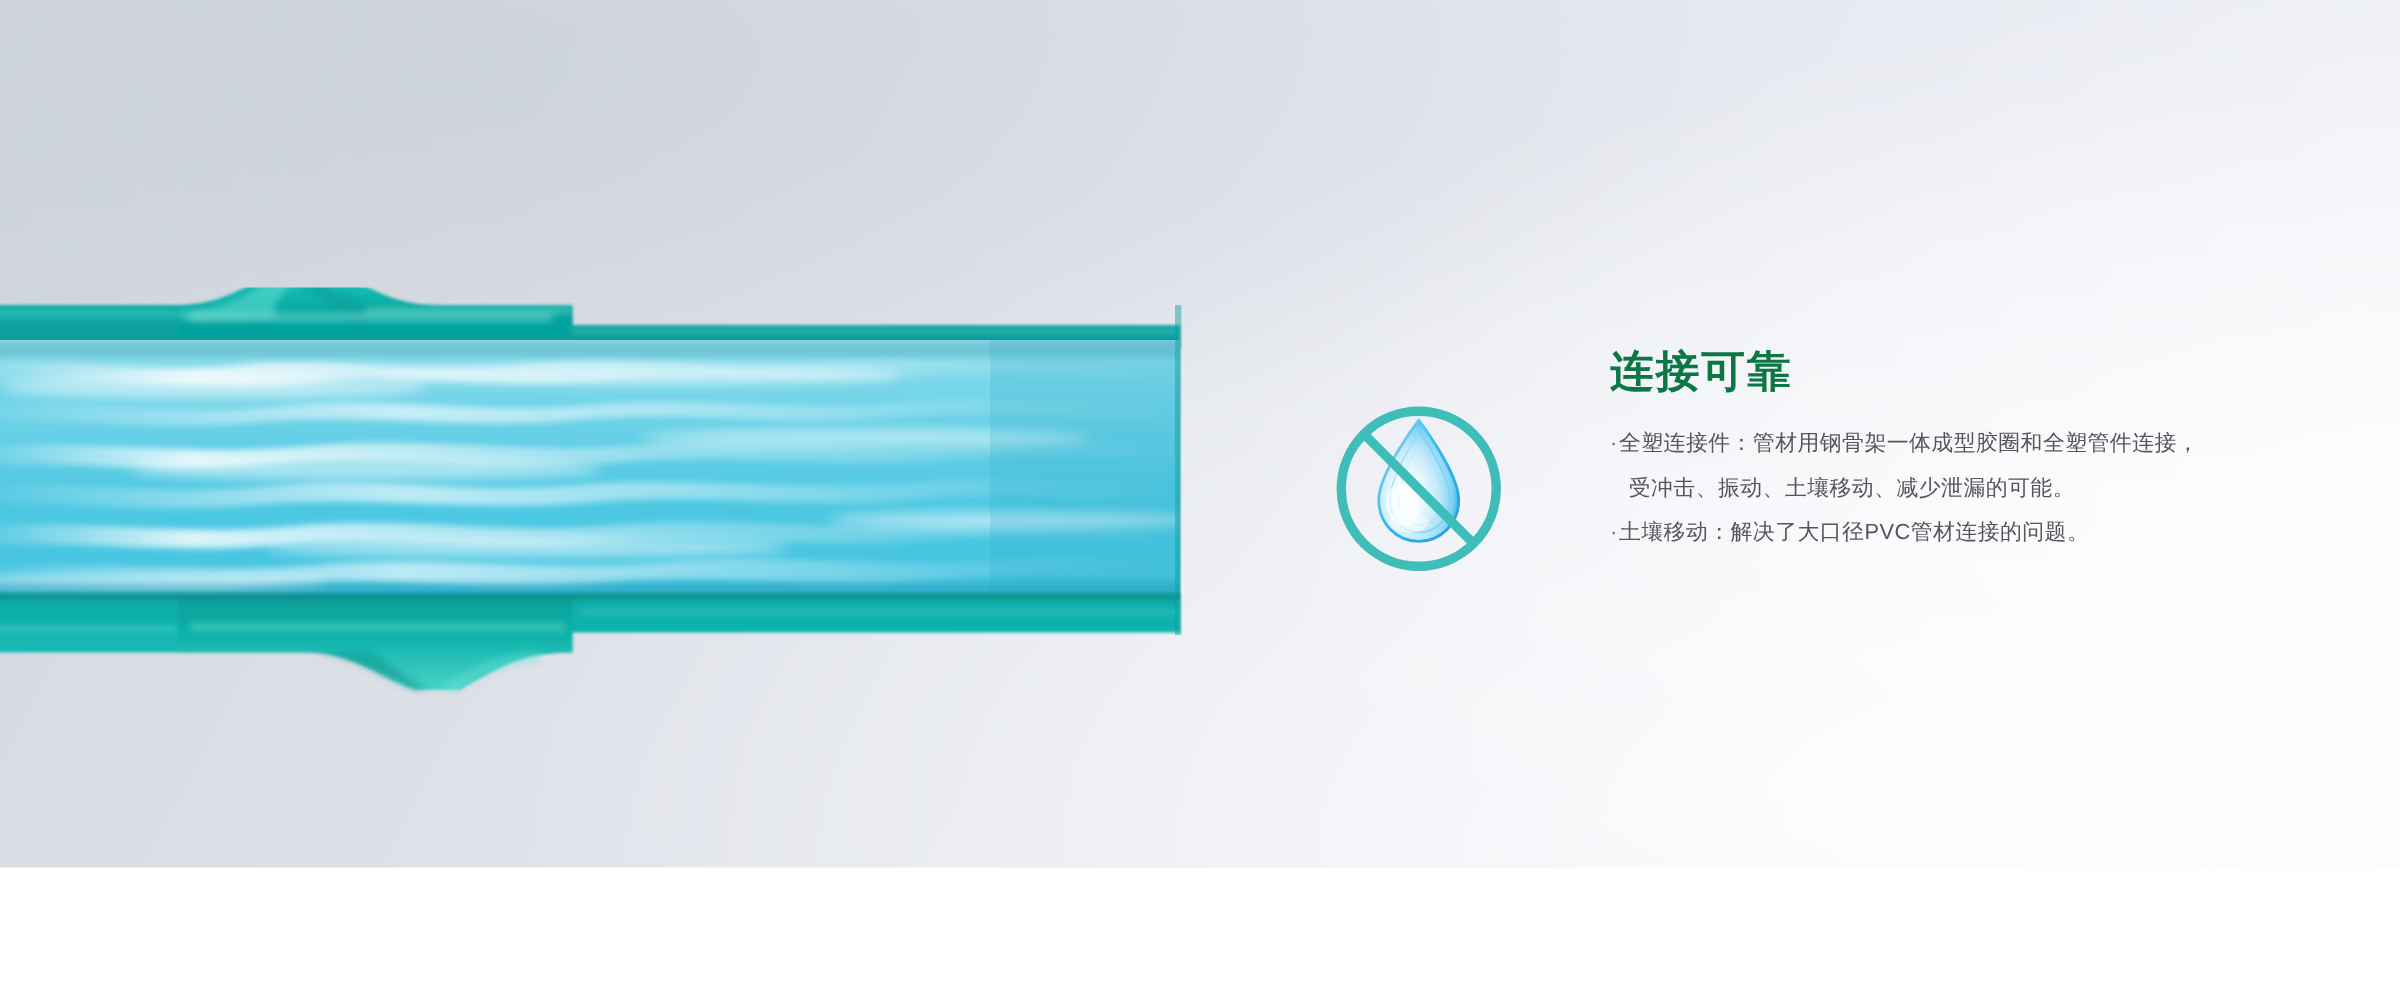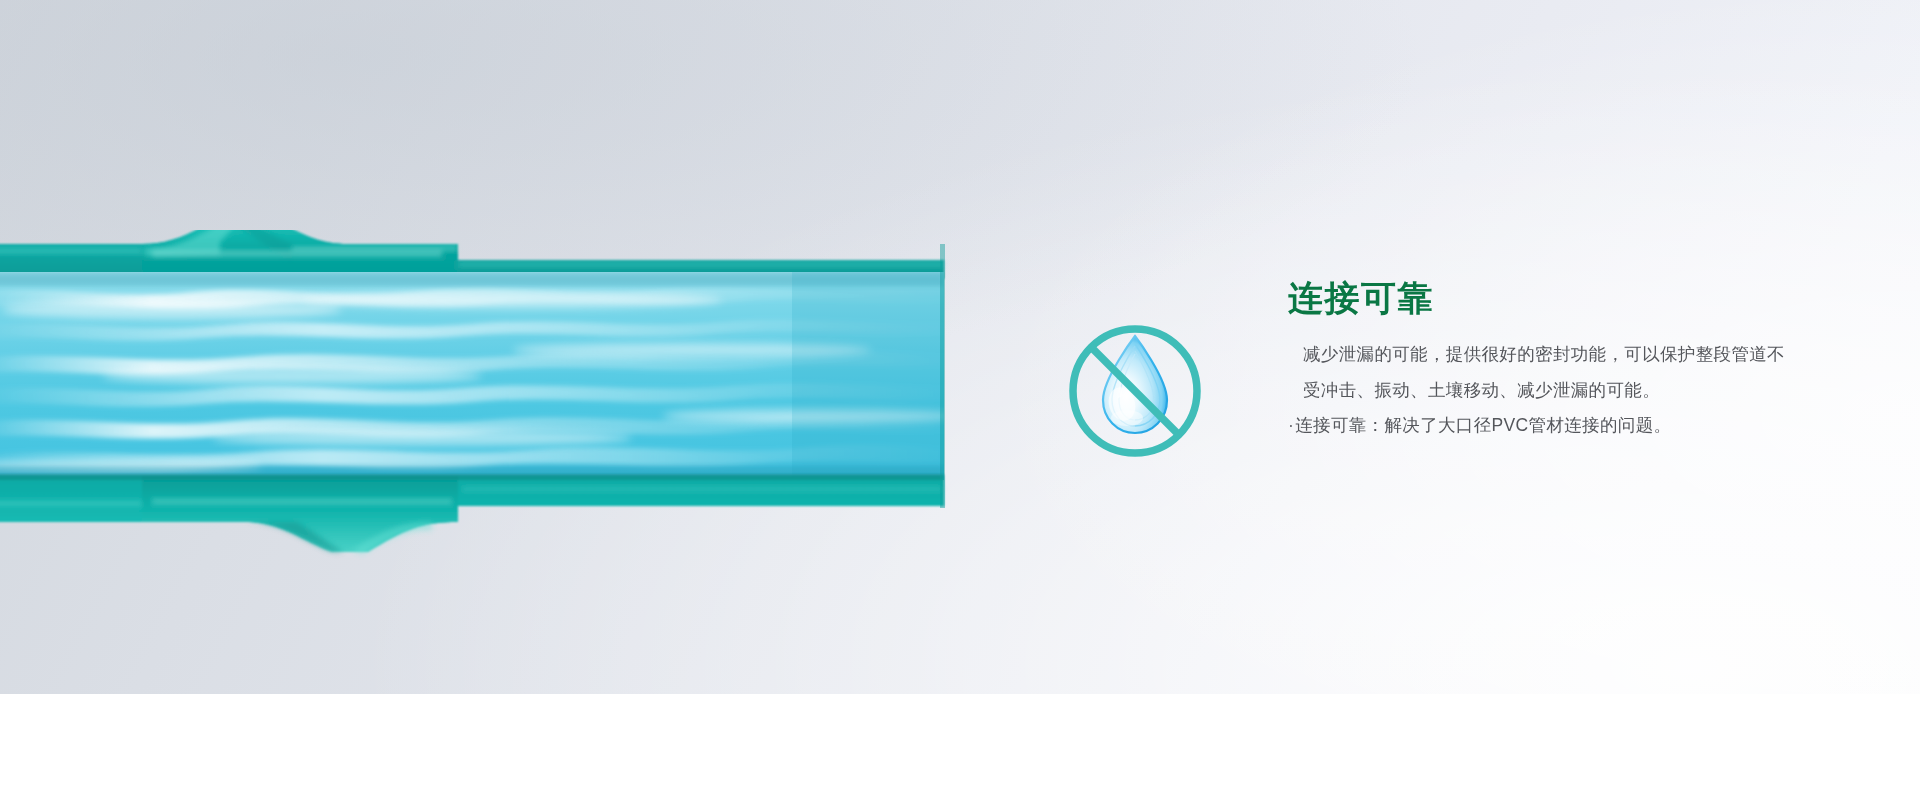--- a/index.html
+++ b/index.html
@@ -266,27 +266,29 @@
         <line x1="31" y1="31" x2="119" y2="119" stroke="#3fbdb8" stroke-width="7.5" stroke-linecap="butt"></line>
       </svg>
     </div>
 
     <div class="text-col">
       <h2 class="heading">连接可靠</h2>
 
       <div class="bullets">
 
         <div class="bullet-item">
-          <div class="bullet-line indent">减少泄漏的可能，提供很好的密封功能，可以保护整段管道不</div>
+          <div class="bullet-line">
+            <span class="dot-mark">·</span><span>全塑连接件：管材用钢骨架一体成型胶圈和全塑管件连接，</span>
+          </div>
           <div class="bullet-line indent">受冲击、振动、土壤移动、减少泄漏的可能。</div>
         </div>
 
         <div class="bullet-item">
           <div class="bullet-line">
-            <span class="dot-mark">·</span><span>连接可靠：解决了大口径PVC管材连接的问题。</span>
+            <span class="dot-mark">·</span><span>土壤移动：解决了大口径PVC管材连接的问题。</span>
           </div>
         </div>
 
       </div>
     </div>
 
   </div>
 </div>
 
 </body></html>

